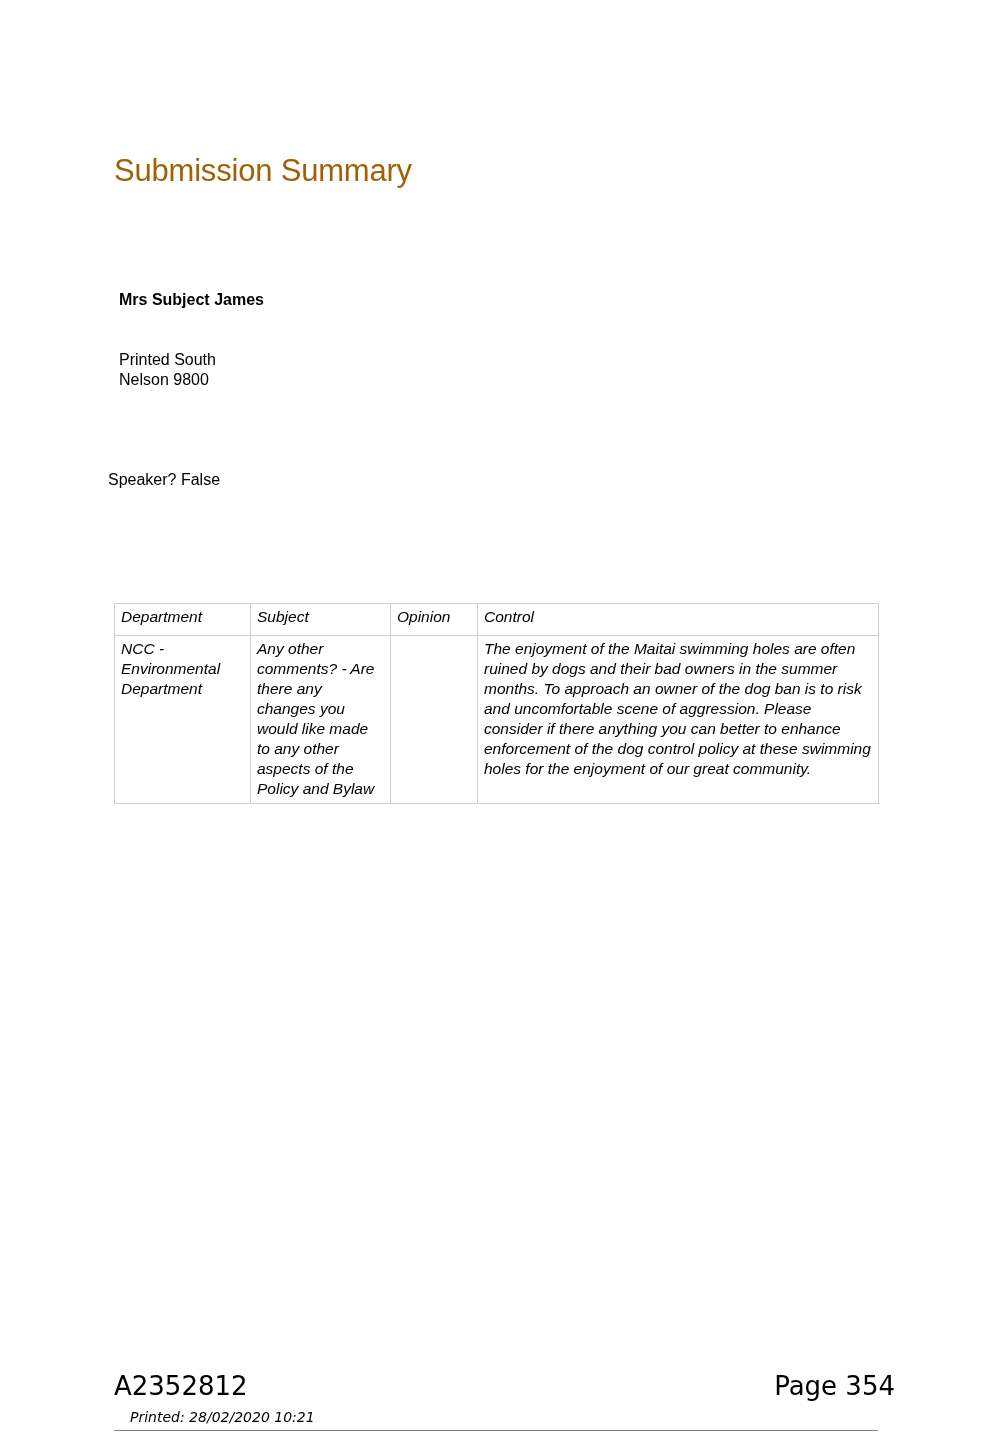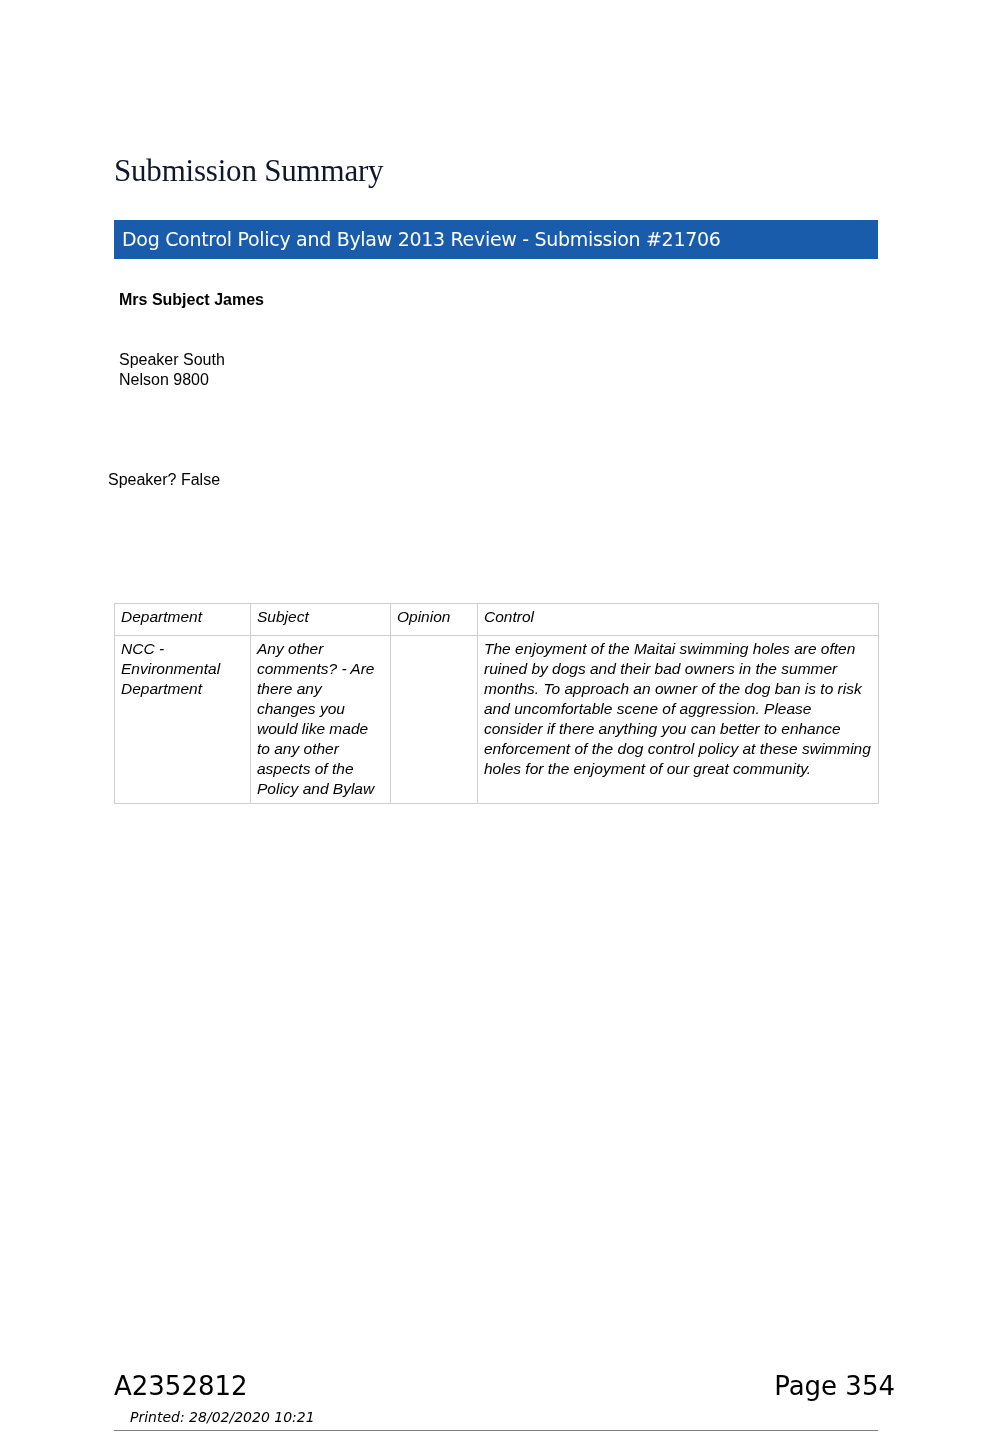--- a/index.html
+++ b/index.html
@@ -20,26 +20,26 @@
     background: #ffffff;
     overflow: hidden;
     box-sizing: border-box;
   }
 
   
   .doc-title {
     position: absolute;
     left: 114px;
     top: 152px;
-    font-family: Liberation Serif, serif;
+    font-family: Liberation Sans, sans-serif;
     font-size: 31px;
     line-height: 38px;
     font-weight: 400;
     letter-spacing: -0.2px;
-    color: #0f172a;
+    color: #a16207;
     white-space: nowrap;
   }
 
   
   .banner {
     position: absolute;
     left: 114px;
     top: 220px;
     width: 764px;
     height: 39px;
@@ -171,28 +171,25 @@
     background: #808080;
   }
 </style>
 </head>
 <body>
 
 <div class="page">
 
   <div class="doc-title">Submission Summary</div>
 
-  <div class="banner">
-    <div class="banner-text">Dog Control Policy and Bylaw 2013 Review - Submission #21706</div>
-  </div>
 
   <div class="submitter-name">Mrs Subject James</div>
 
   <div class="address-block">
-    <div class="address-line">Speaker South</div>
+    <div class="address-line">Printed South</div>
     <div class="address-line">Nelson 9800</div>
   </div>
 
   <div class="speaker-line">Speaker? False</div>
 
   <table class="submission-table">
     <colgroup>
       <col class="col-department">
       <col class="col-subject">
       <col class="col-opinion">

